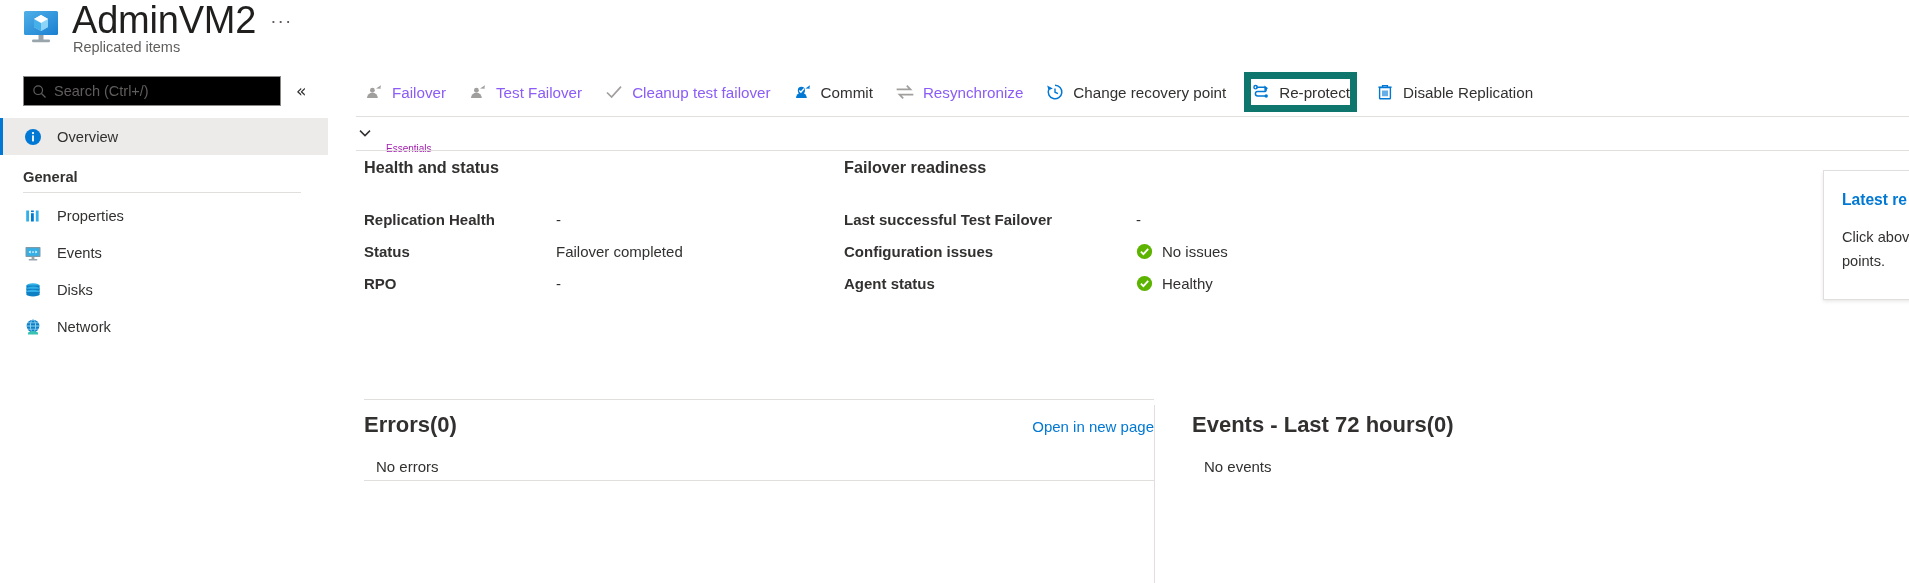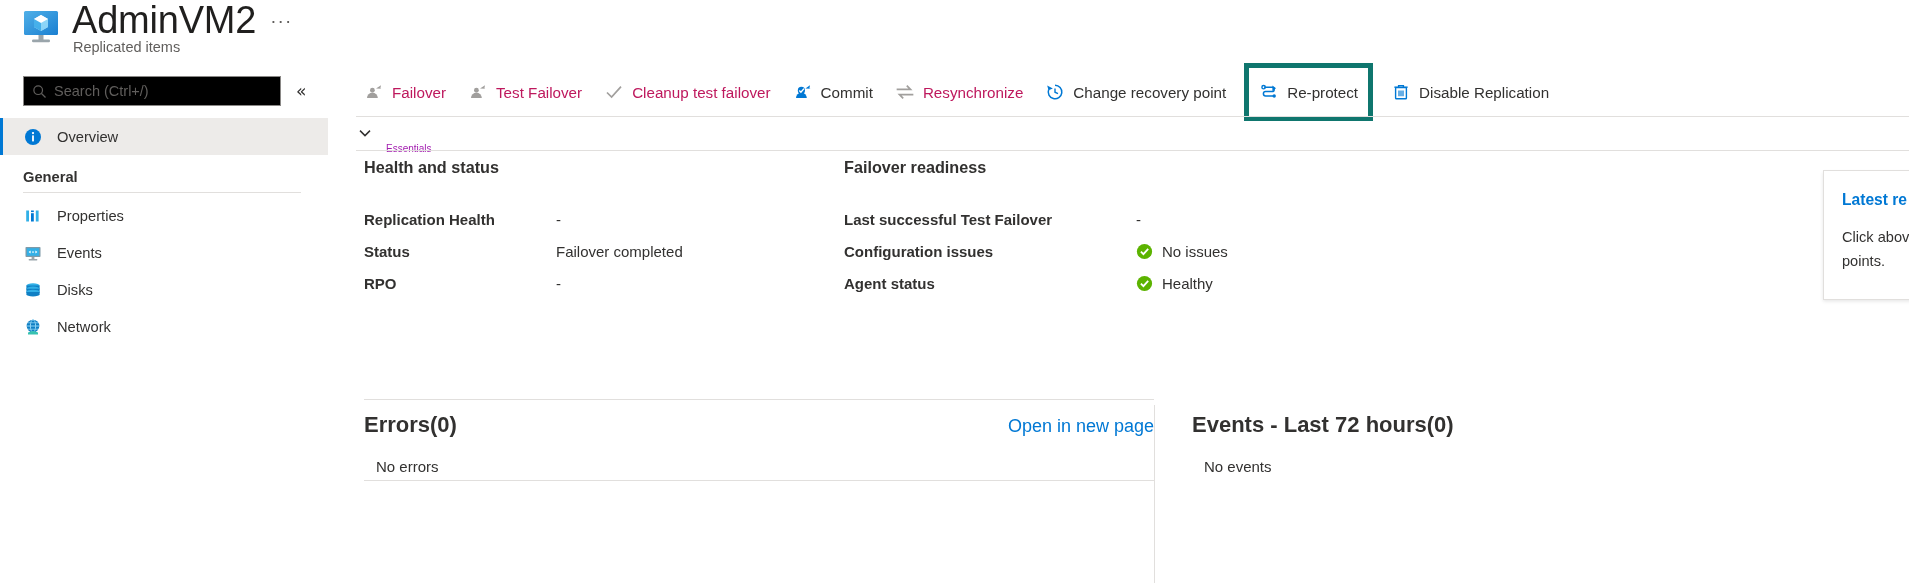--- a/index.html
+++ b/index.html
@@ -152,25 +152,25 @@
     width: 20px; height: 20px;
     display: flex; align-items: center; justify-content: center;
     flex: 0 0 20px;
   }
   .tb-label {
     margin-left: 8px;
     font-size: 15.2px;
     color: #323130;
     white-space: nowrap;
   }
-  .tb-item.disabled .tb-label { color: #be185d; }
+  .tb-item.disabled .tb-label { color: #8b5cf6; }
   .tb-item.highlighted {
-    border: 5px solid #0f766e;
-    padding: 0 10px;
-    height: 58px;
+    border: 7px solid #0f766e;
+    padding: 0 0;
+    height: 40px;
     box-sizing: border-box;
     margin-left: 4px;
     margin-right: 10px;
   }
 
   .tb-divider-line {
     position: absolute;
     left: 28px; top: 116px;
     width: 1553px; height: 1px;
     background: #e1dfdd;
@@ -261,21 +261,21 @@
     height: 30px;
   }
   .panel-title {
     font-size: 22px;
     font-weight: 700;
     color: #323130;
     white-space: nowrap;
   }
   .panel-link {
     margin-left: auto;
-    font-size: 18px;
+    font-size: 15px;
     color: #0078d4;
     cursor: pointer;
     white-space: nowrap;
   }
   .panel-sub {
     margin-top: 16px;
     margin-left: 12px;
     font-size: 15px;
     color: #323130;
     white-space: nowrap;

